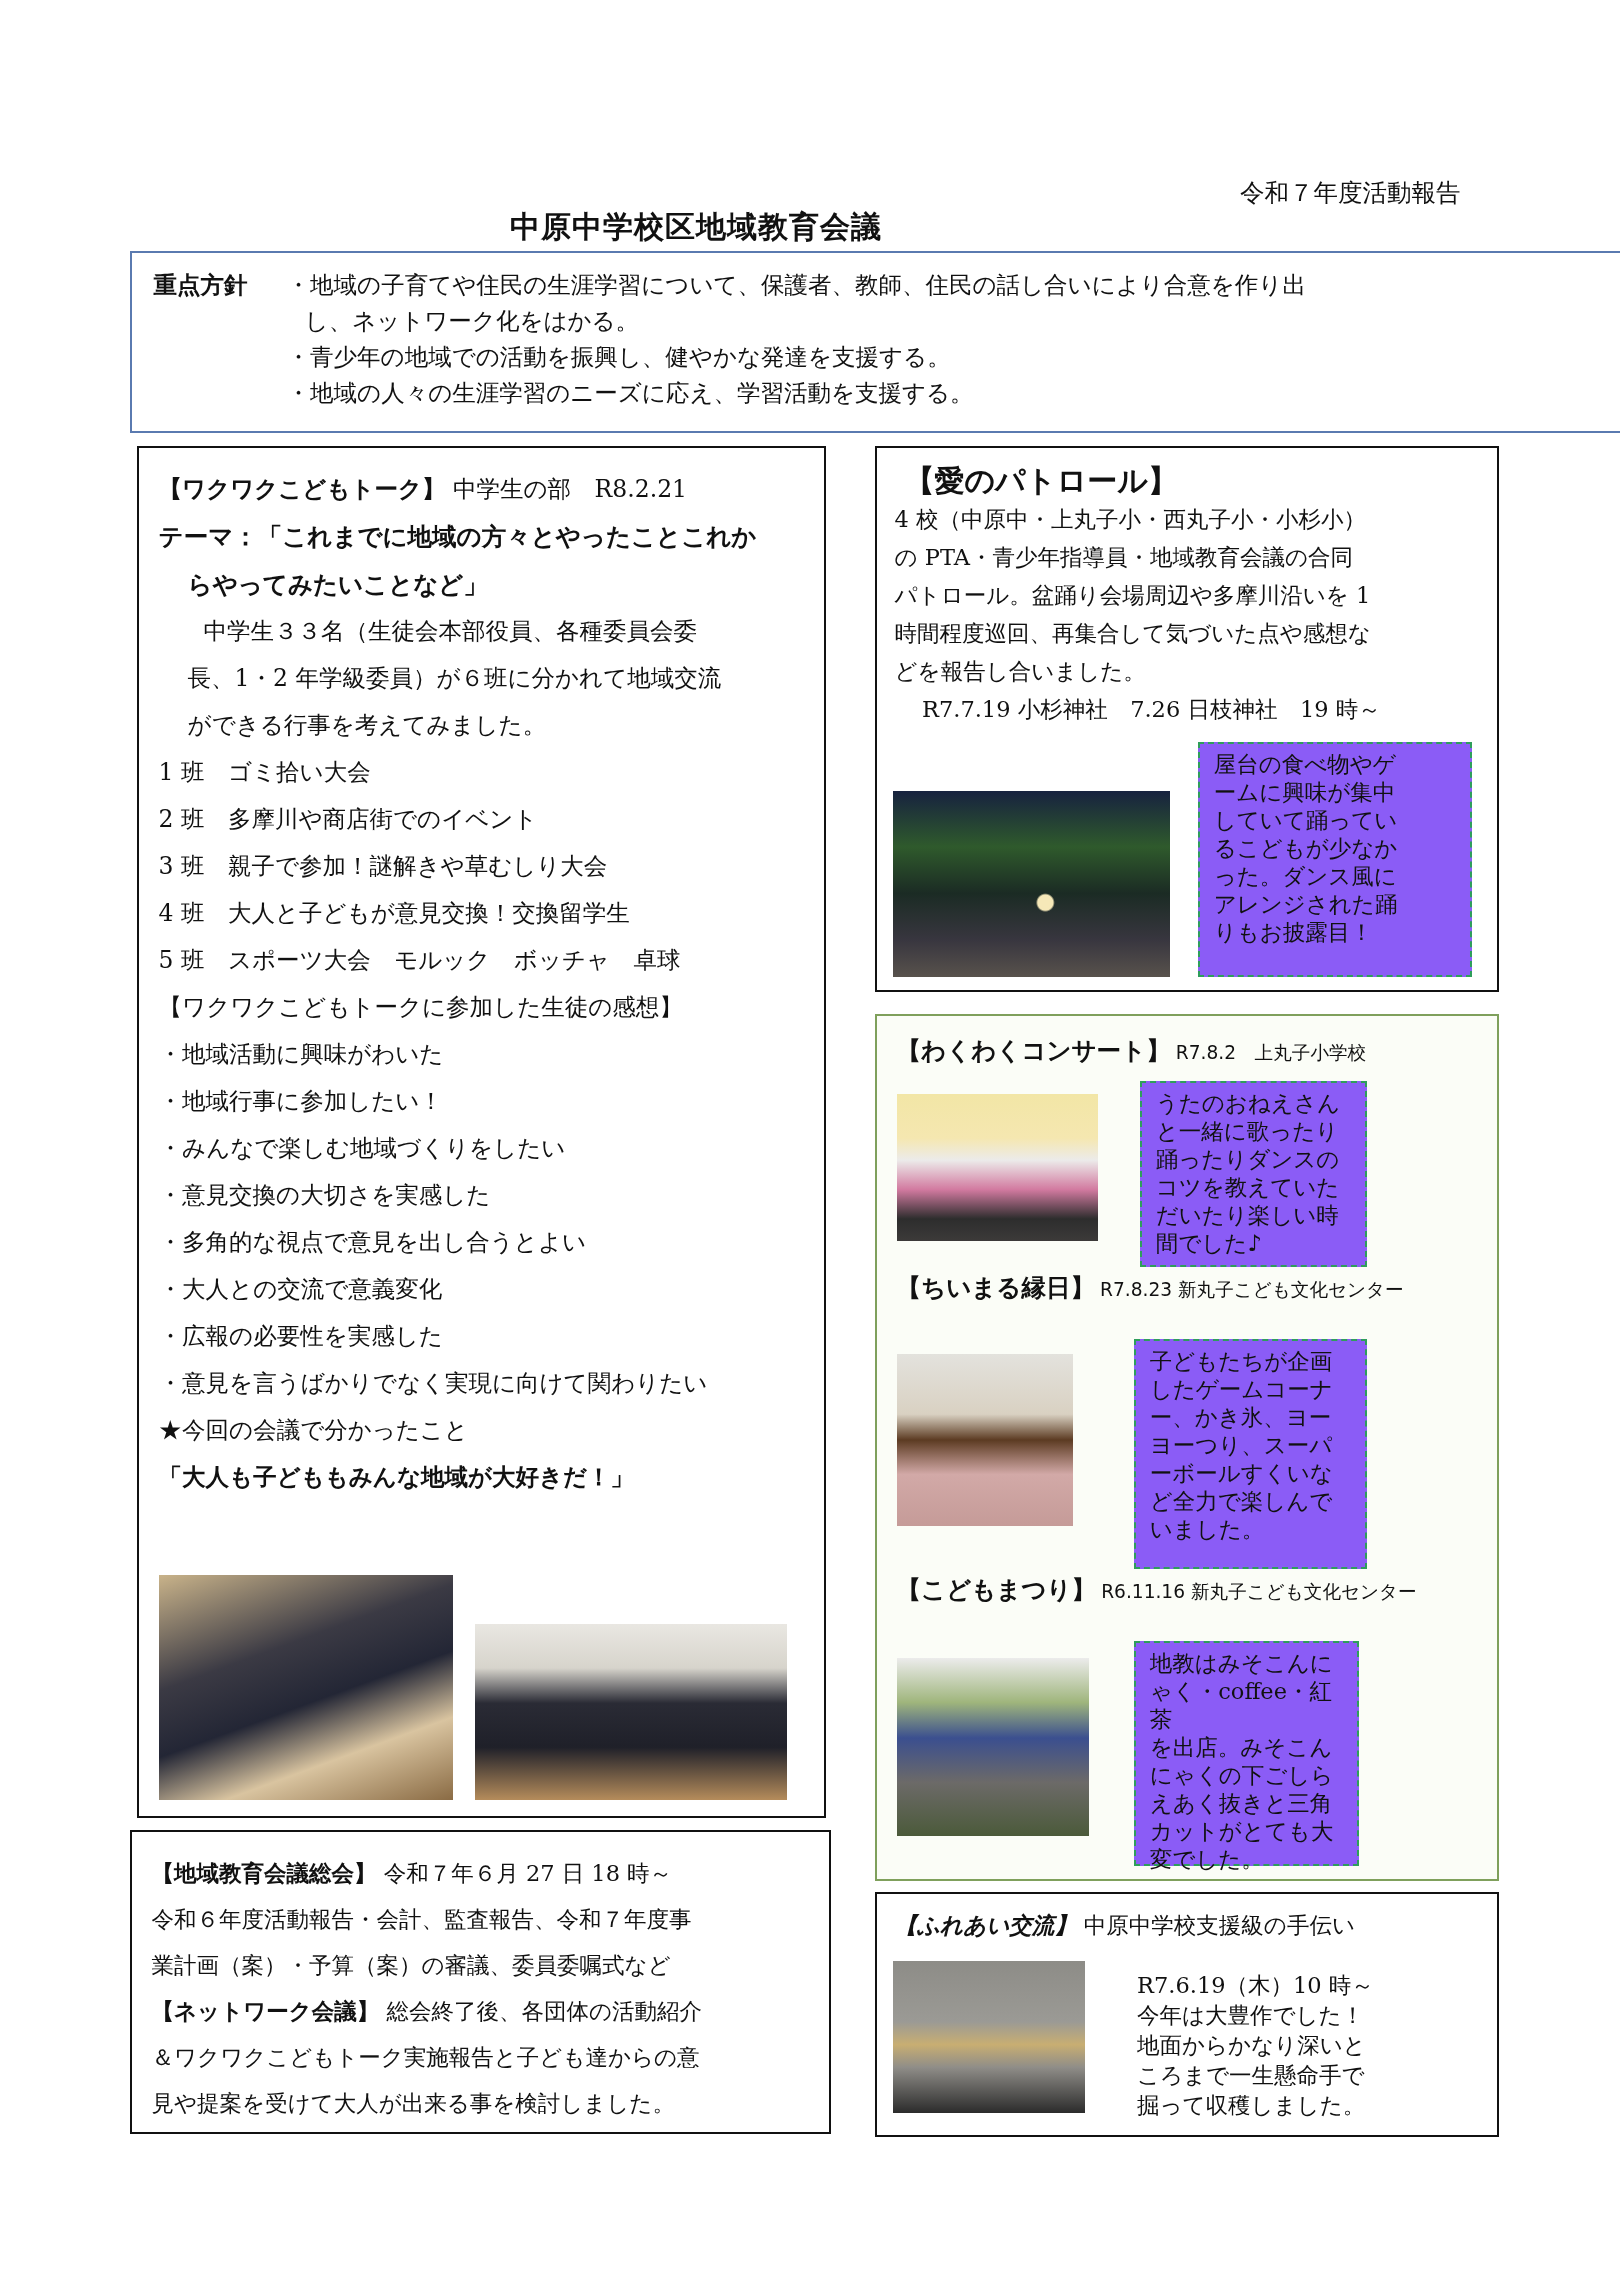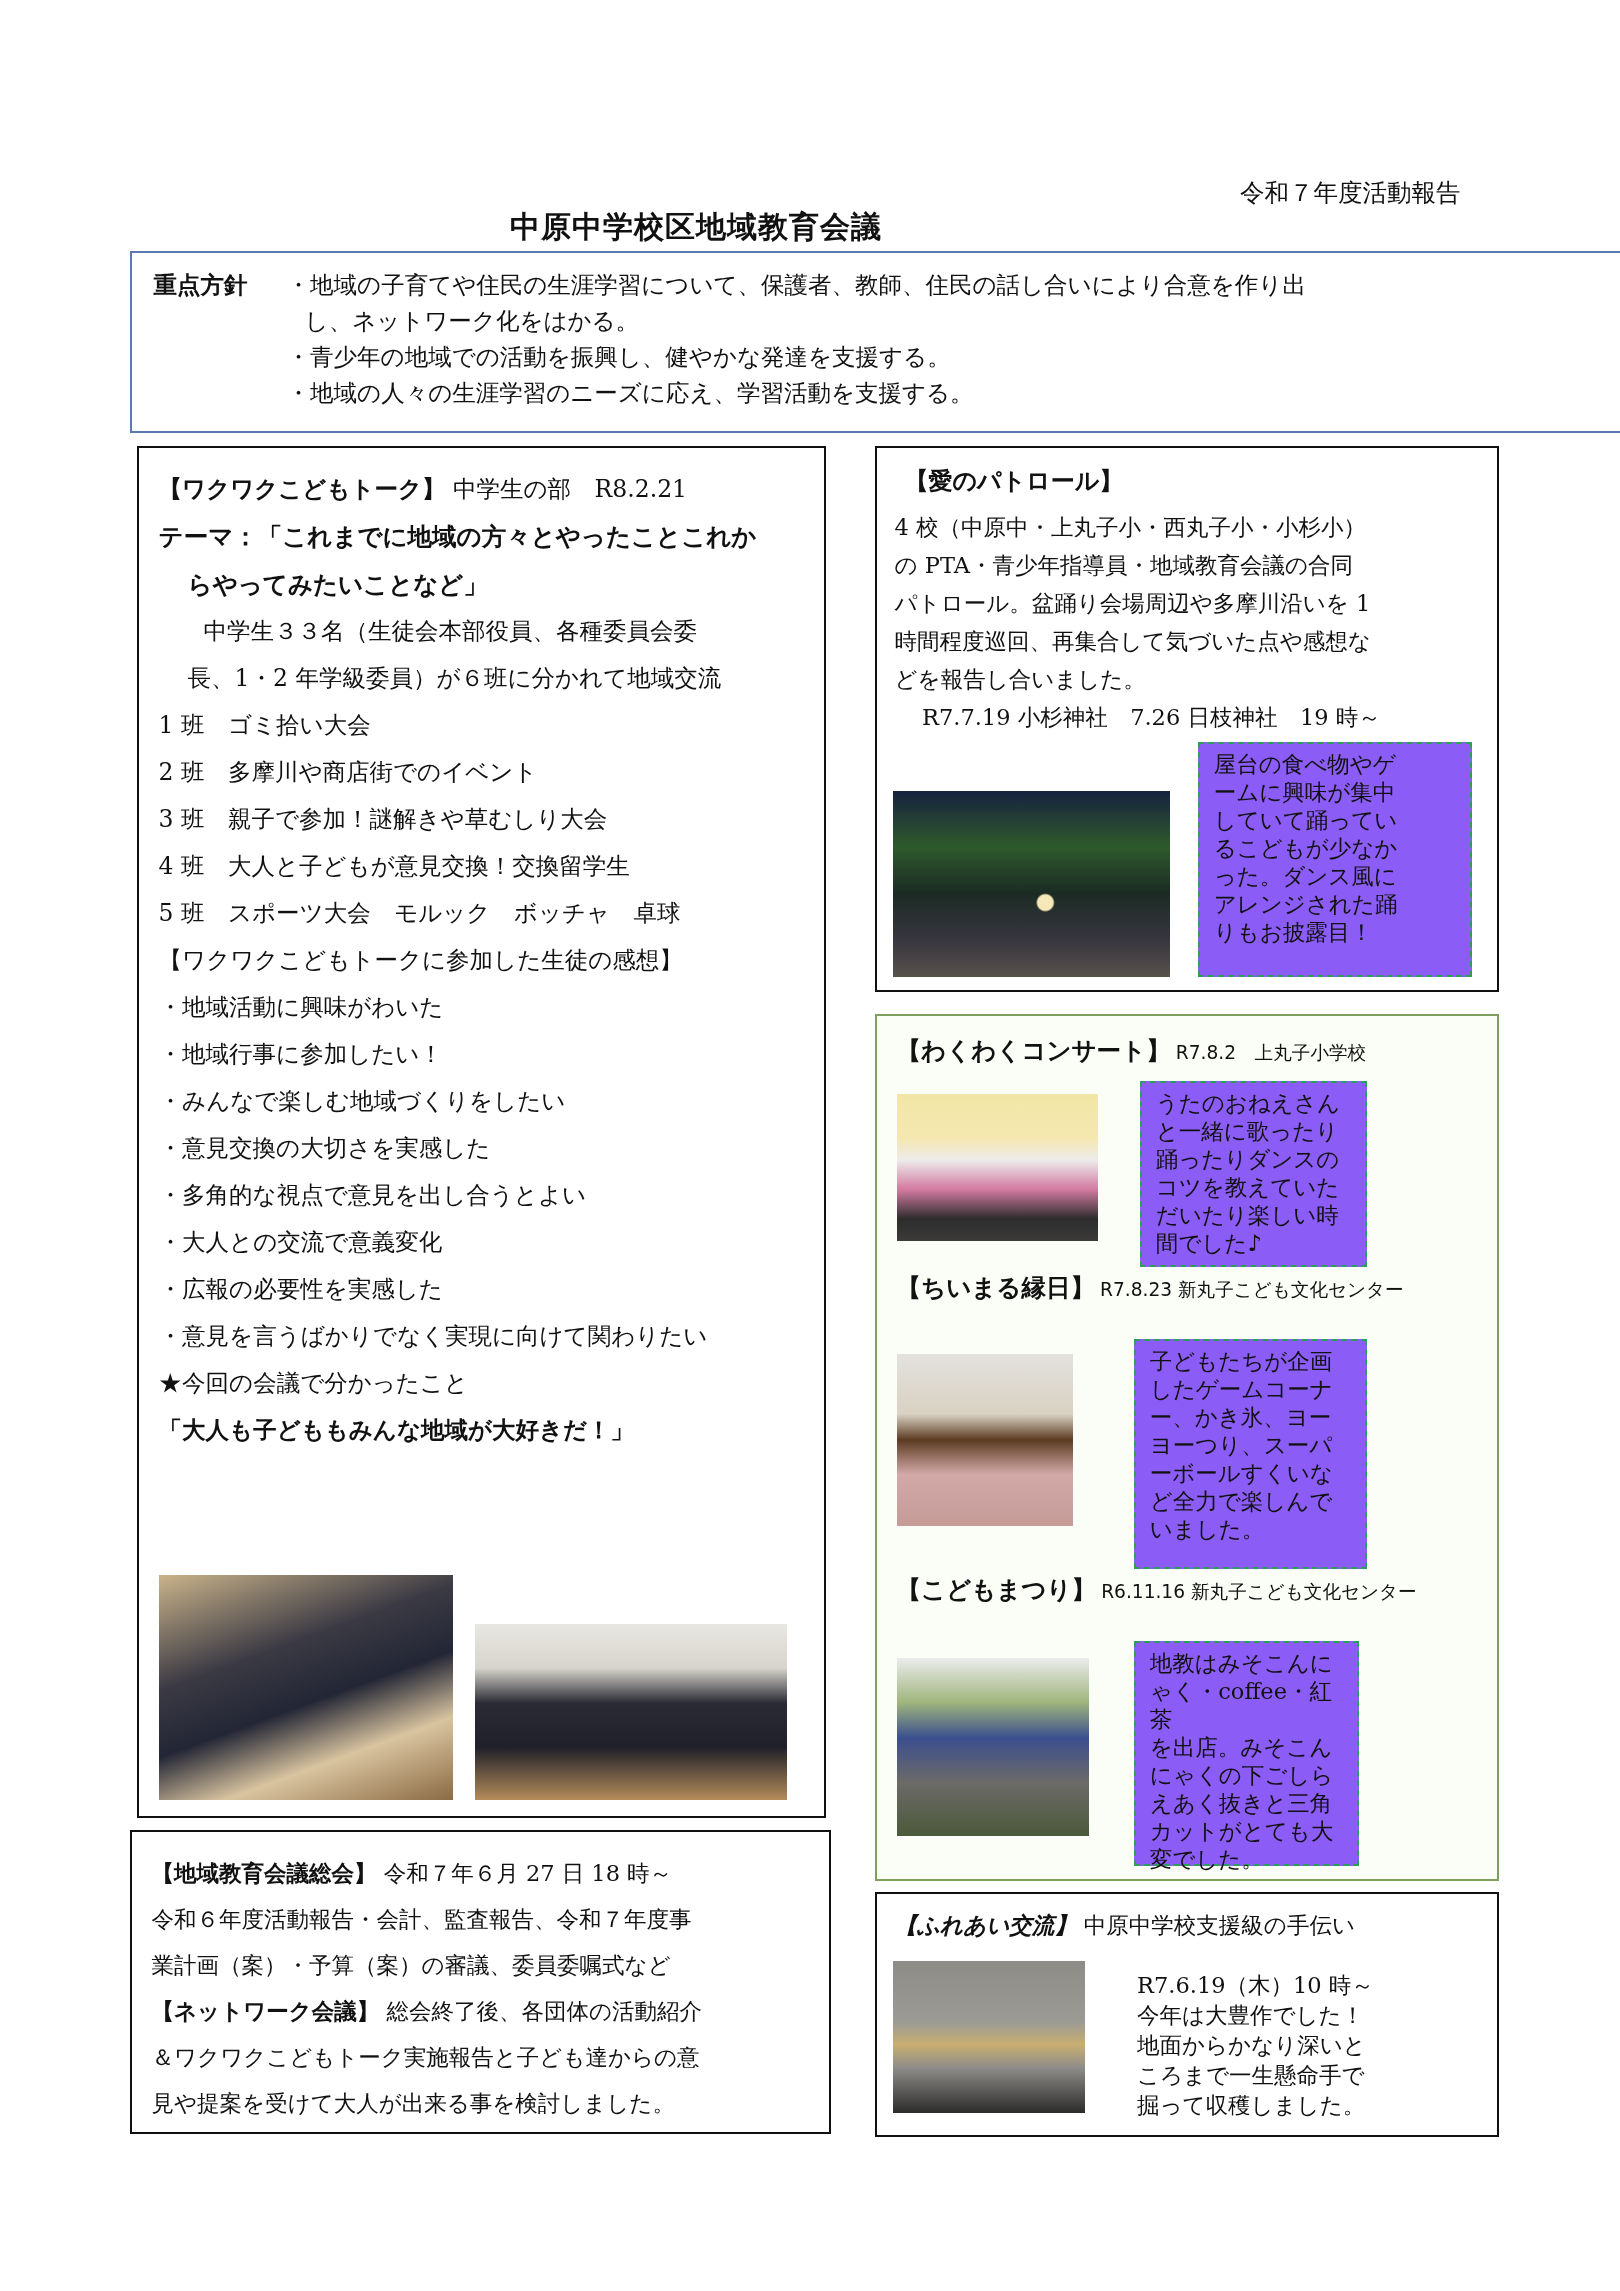--- a/index.html
+++ b/index.html
@@ -59,21 +59,21 @@
     background: linear-gradient(180deg, #ececec 0%, #9fb57c 25%, #3b4f8f 45%, #6c6a68 70%, #4b5a3a 100%);
   }
   .img-potato {
     background: linear-gradient(180deg, #8d8c87 0%, #9b9a95 40%, #c8ae72 55%, #8f8d88 70%, #2b2b2b 100%);
   }
 
   .patrol-box {
     left: 875px; top: 446px; width: 624px; height: 546px;
     padding: 13.7px 11.8px 0 17.6px; font-size: 22.5px; line-height: 38px;
   }
-  .patrol-box .head { font-weight: bold; font-size: 24px; padding-left: 9.8px; margin-bottom: 8px; }
+  .patrol-box .head { font-weight: bold; font-size: 30px; padding-left: 9.8px; margin-bottom: 0; }
   .dash-note {
     position: absolute; border: 2px dashed #2e9e5b; background: #8b5cf6;
     font-size: 22.5px; line-height: 28px; padding: 5.9px 9.8px 0 13.7px;
   }
 
   .events-box {
     left: 875px; top: 1014px; width: 624px; height: 867px;
     border: 2px solid #7fa05c; background: #fbfdf7;
   }
   .event-head {
@@ -117,20 +117,21 @@
   <div>
     <span class="b">【ワクワクこどもトーク】</span>
     <span>中学生の部　R8.2.21</span>
   </div>
   <div>
     <span class="theme-b">テーマ：</span><span class="theme-b">「これまでに地域の方々とやったことこれか</span>
   </div>
   <div class="pad theme-b">らやってみたいことなど」</div>
   <div class="ind">中学生３３名（生徒会本部役員、各種委員会委</div>
   <div class="pad">長、1・2 年学級委員）が６班に分かれて地域交流</div>
+  <div class="pad">ができる行事を考えてみました。</div>
   <div>1 班　ゴミ拾い大会</div>
   <div>2 班　多摩川や商店街でのイベント</div>
   <div>3 班　親子で参加！謎解きや草むしり大会</div>
   <div>4 班　大人と子どもが意見交換！交換留学生</div>
   <div>5 班　スポーツ大会　モルック　ボッチャ　卓球</div>
   <div>【ワクワクこどもトークに参加した生徒の感想】</div>
   <div>・地域活動に興味がわいた</div>
   <div>・地域行事に参加したい！</div>
   <div>・みんなで楽しむ地域づくりをしたい</div>
   <div>・意見交換の大切さを実感した</div>

